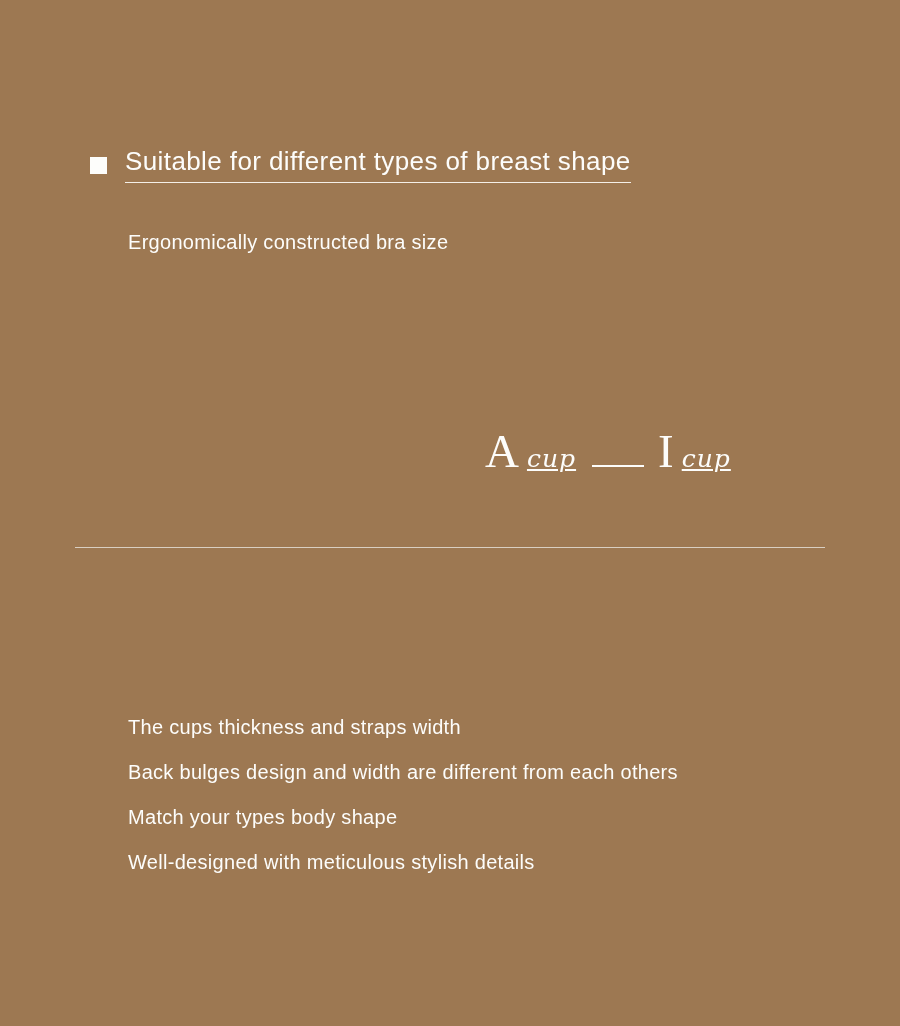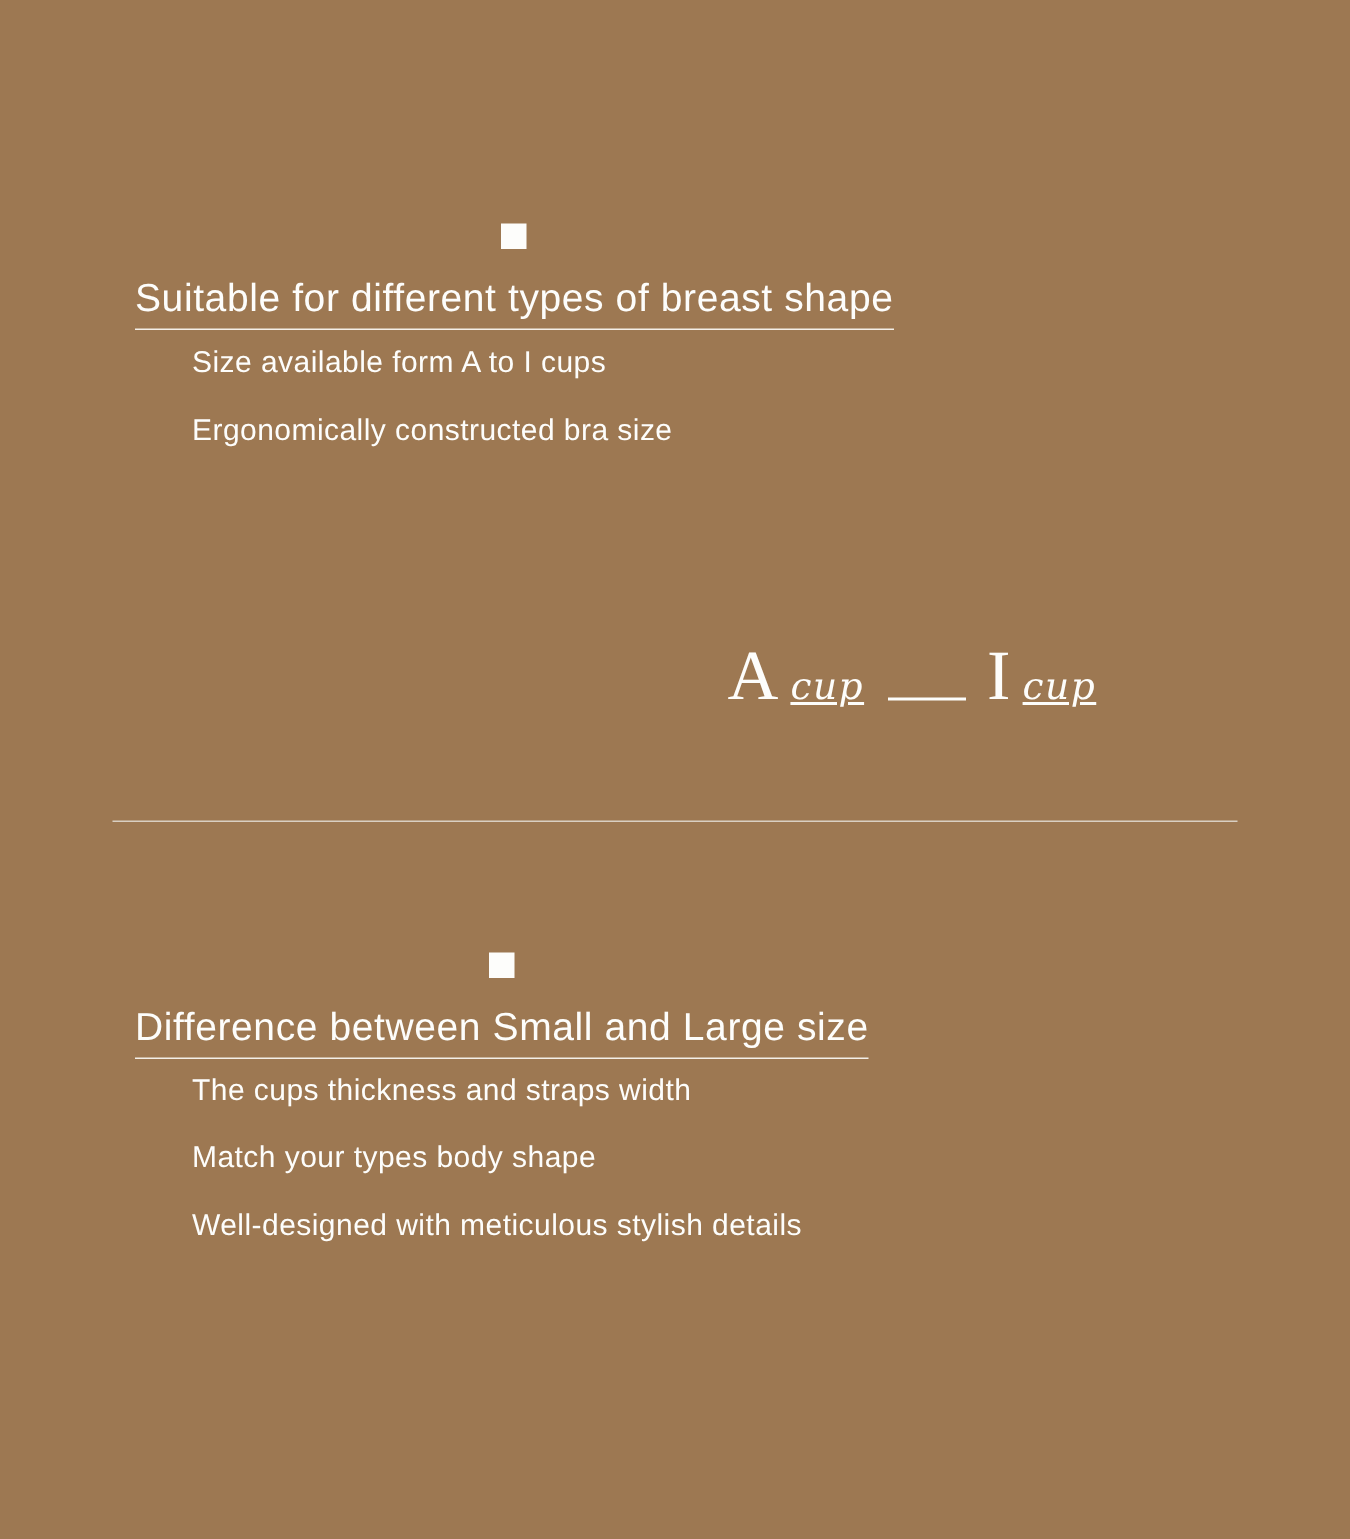--- a/index.html
+++ b/index.html
@@ -11,21 +11,20 @@
     font-family: "Liberation Sans", sans-serif;
     color: #fdfdfb;
     overflow: hidden;
   }
   .heading-row {
     position: absolute;
     left: 90px;
     display: flex;
     align-items: center;
     gap: 18px;
-    flex-direction: column;
   }
   .heading-row.first  { top: 147px; }
   .heading-row.second { top: 633px; }
   .bullet {
     width: 17px;
     height: 17px;
     background: #fdfdfb;
     flex: 0 0 auto;
     margin-top: 2px;
   }
@@ -98,38 +97,34 @@
 <body>
 
 <div class="page">
 
   <div class="heading-row first">
     <span class="bullet"></span>
     <h2 class="heading">Suitable for different types of breast shape</h2>
   </div>
 
   <ul class="items first">
-    <li>Size available form A to I cups</li>
     <li>Ergonomically constructed bra size</li>
   </ul>
 
   <div class="range-graphic">
     <span class="serif-letter">A</span>
     <span class="script-word">cup</span>
     <span class="range-dash"></span>
     <span class="serif-letter">I</span>
     <span class="script-word">cup</span>
   </div>
 
   <hr class="divider">
 
-  <div class="heading-row second">
-    <span class="bullet"></span>
-    <h2 class="heading">Difference between Small and Large size</h2>
-  </div>
 
   <ul class="items second">
     <li>The cups thickness and straps width</li>
+    <li>Back bulges design and width are different from each others</li>
     <li>Match your types body shape</li>
     <li>Well-designed with meticulous stylish details</li>
   </ul>
 
 </div>
 
 </body></html>

